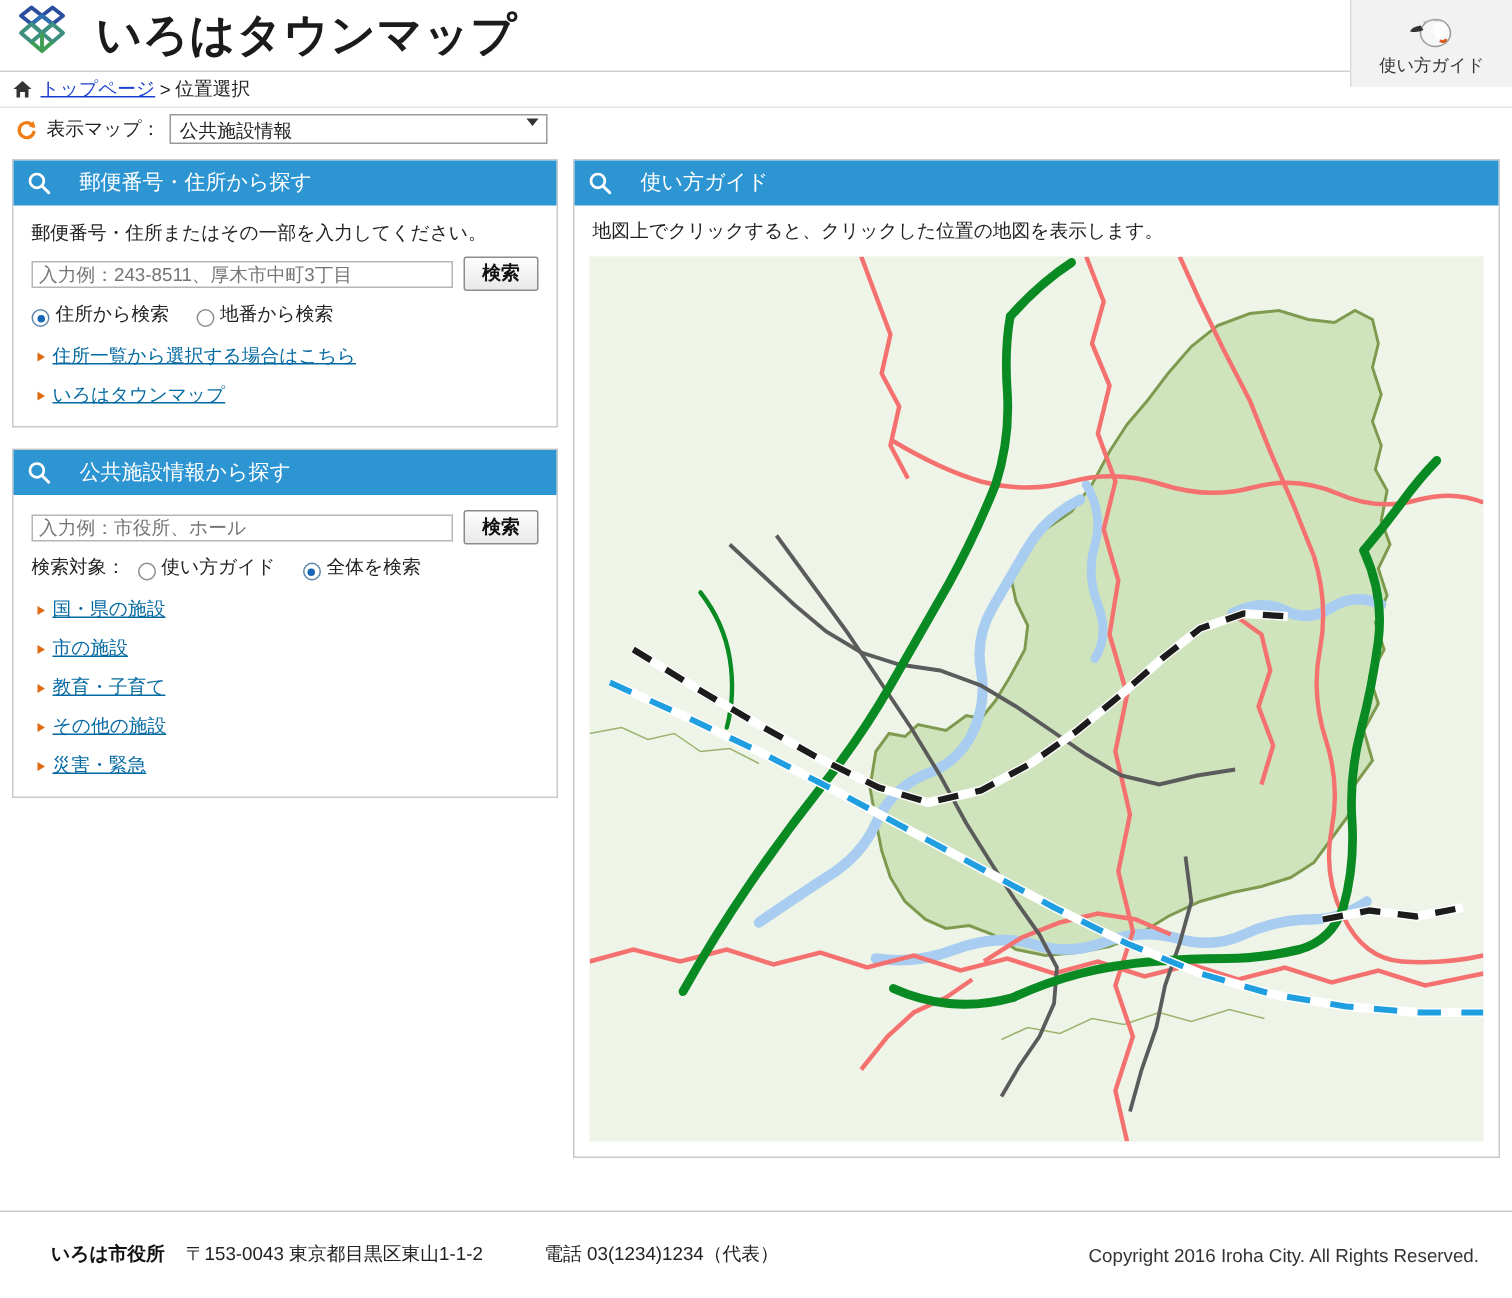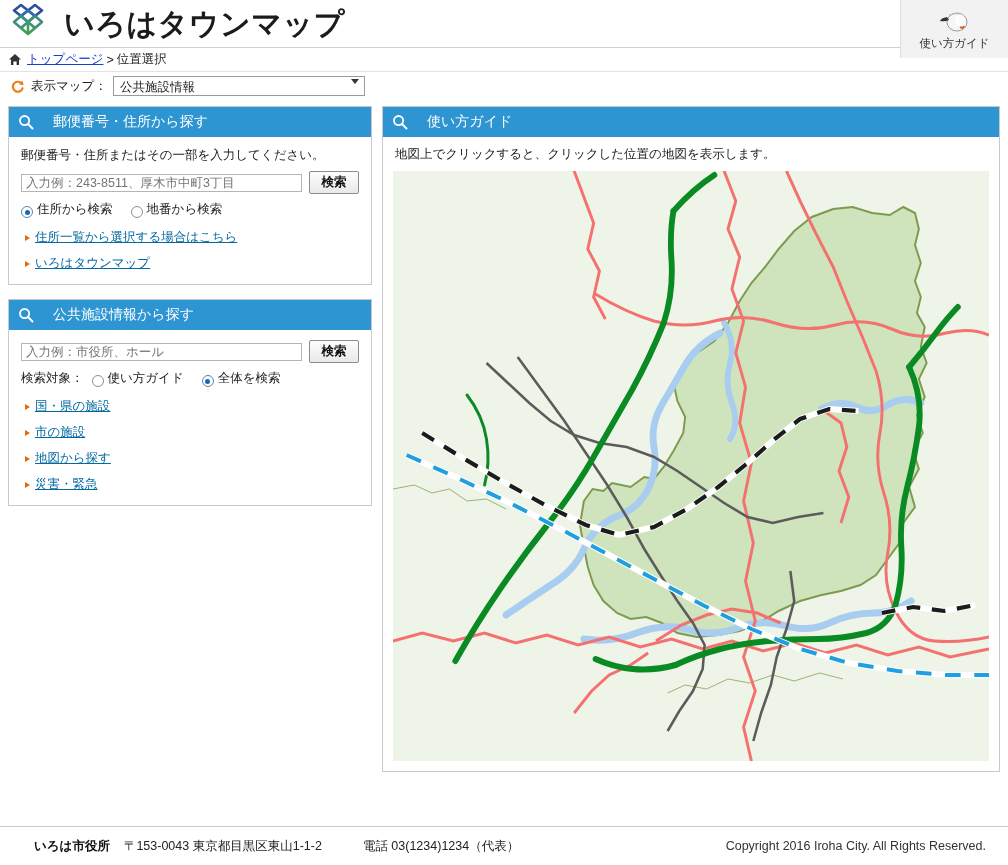--- a/index.html
+++ b/index.html
@@ -117,21 +117,21 @@
   
   .map-note{ font-size:12.5px; color:#222; padding:9px 0 8px 2px; }
   .map-canvas{
     position:relative; width:100%; height:590px;
     background:#eef4e7; overflow:hidden;
   }
   .map-canvas svg{ display:block; width:100%; height:100%; }
 
   
   .footer{
-    position:absolute; left:0; bottom:0; width:1008px; height:39px;
+    position:absolute; left:0; bottom:0; width:1008px; height:58px;
     border-top:1px solid #c9c9c9; background:#fff;
     display:flex; align-items:center; justify-content:space-between;
     padding:0 22px 0 34px; font-size:12.5px;
   }
   .footer-left{ display:flex; align-items:baseline; gap:14px; }
   .footer-org{ font-weight:bold; color:#111; }
   .footer-addr{ color:#222; }
   .footer-tel{ color:#222;margin-left:27px; }
   .footer-copy{ color:#333; }
 </style>
@@ -268,21 +268,25 @@
           <li>
             <span class="bullet"></span>
             <a href="#">国・県の施設</a>
           </li>
           <li>
             <span class="bullet"></span>
             <a href="#">市の施設</a>
           </li>
           <li>
             <span class="bullet"></span>
-            <a href="#">地図から探す</a>
+            <a href="#">教育・子育て</a>
+          </li>
+          <li>
+            <span class="bullet"></span>
+            <a href="#">その他の施設</a>
           </li>
           <li>
             <span class="bullet"></span>
             <a href="#">災害・緊急</a>
           </li>
         </ul>
       </div>
     </div>
   </div>
 

